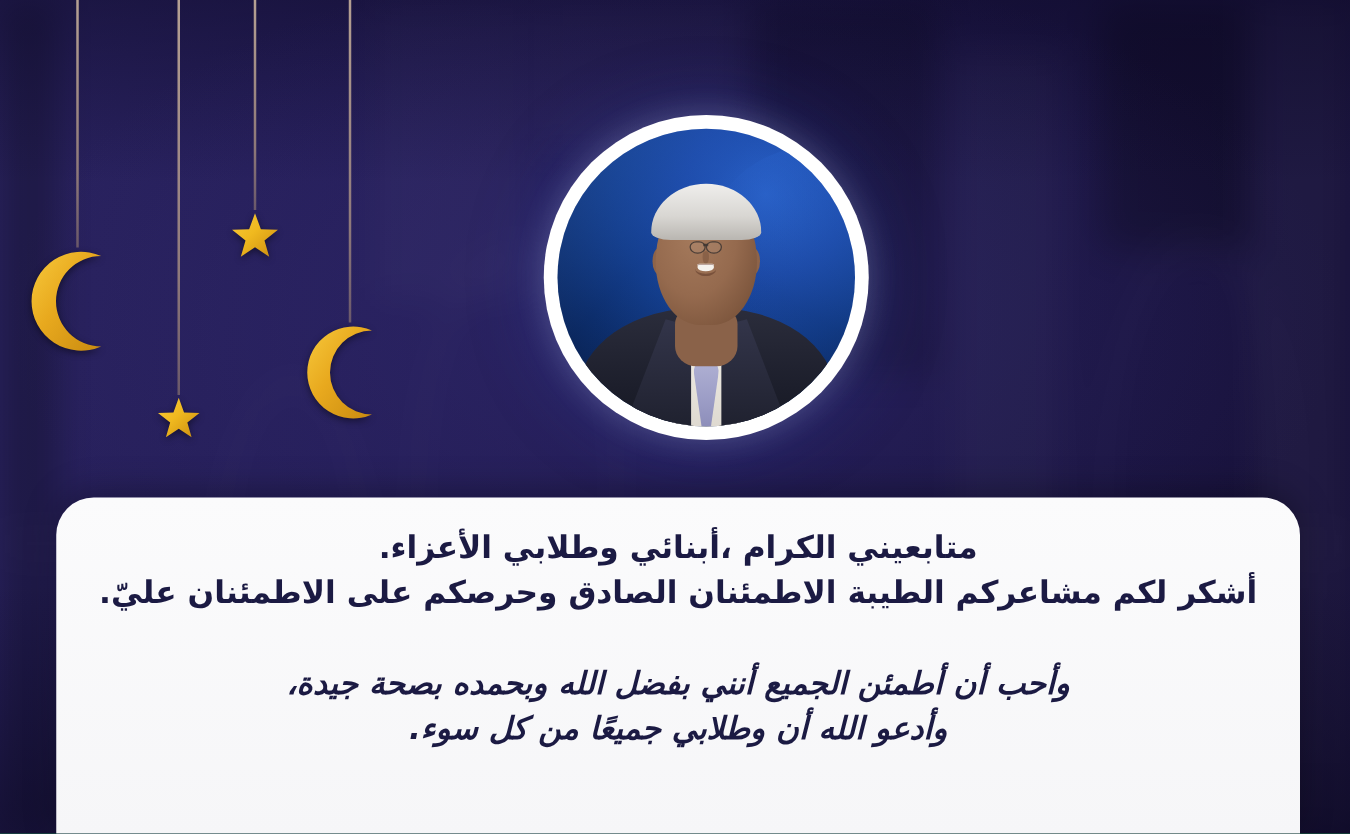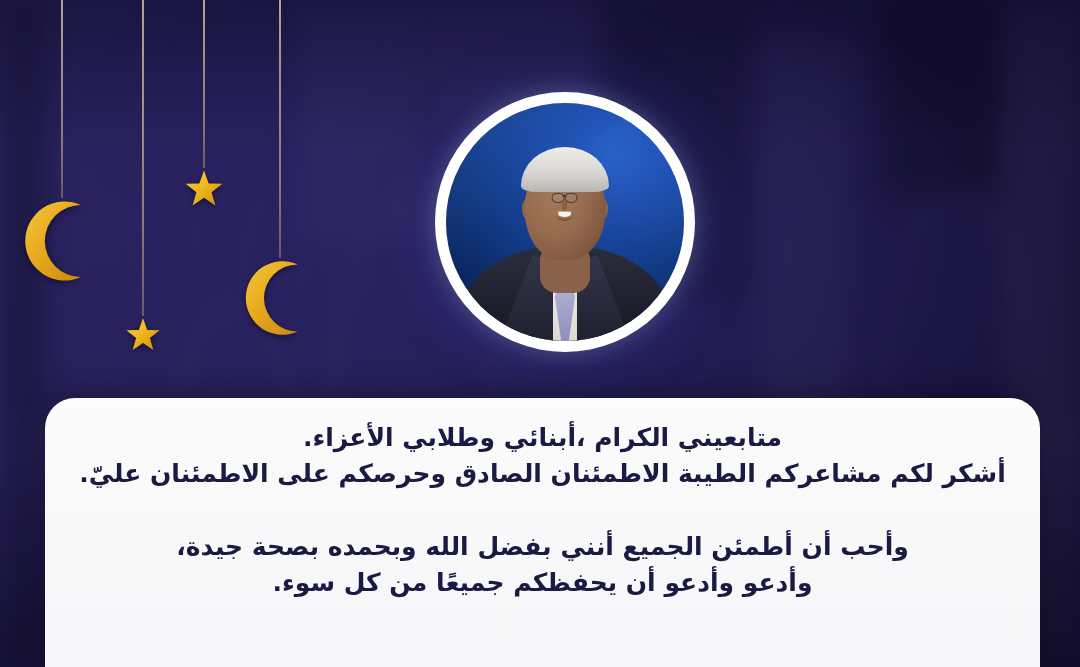--- a/index.html
+++ b/index.html
@@ -252,21 +252,21 @@
     text-align: center;
     padding: 22px 26px 0 26px;
     color: #1b1a43;
   }
   .para {
     margin: 0;
     font-weight: bold;
     line-height: 1.42;
   }
   .para.p1 { font-size: 25px; }
-  .para.p2 { font-size: 25px; margin-top: 38px; }
+  .para.p2 { font-size: 25px; margin-top: 38px; font-style: italic; }
   .line { display: block; white-space: nowrap; }
 </style>
 </head>
 <body>
 
 <div id="stage">
 
   <div class="bg-base"></div>
   <div class="bg-arch">
     <div class="dark" style="left:0;top:0;width:46px;height:667px;"></div>
@@ -369,18 +369,18 @@
   </div>
 
   <div class="card">
     <div class="card-body">
       <p class="para p1">
         <span class="line">متابعيني الكرام ،أبنائي وطلابي الأعزاء.</span>
         <span class="line">أشكر لكم مشاعركم الطيبة الاطمئنان الصادق وحرصكم على الاطمئنان عليّ.</span>
       </p>
       <p class="para p2">
         <span class="line">وأحب أن أطمئن الجميع أنني بفضل الله وبحمده بصحة جيدة،</span>
-        <span class="line">وأدعو وأدعو أن يحفظكم جميعًا من كل سوء.</span>
+        <span class="line">وأدعو الله أن وطلابي جميعًا من كل سوء.</span>
       </p>
     </div>
   </div>
 
 </div>
 
 </body></html>

